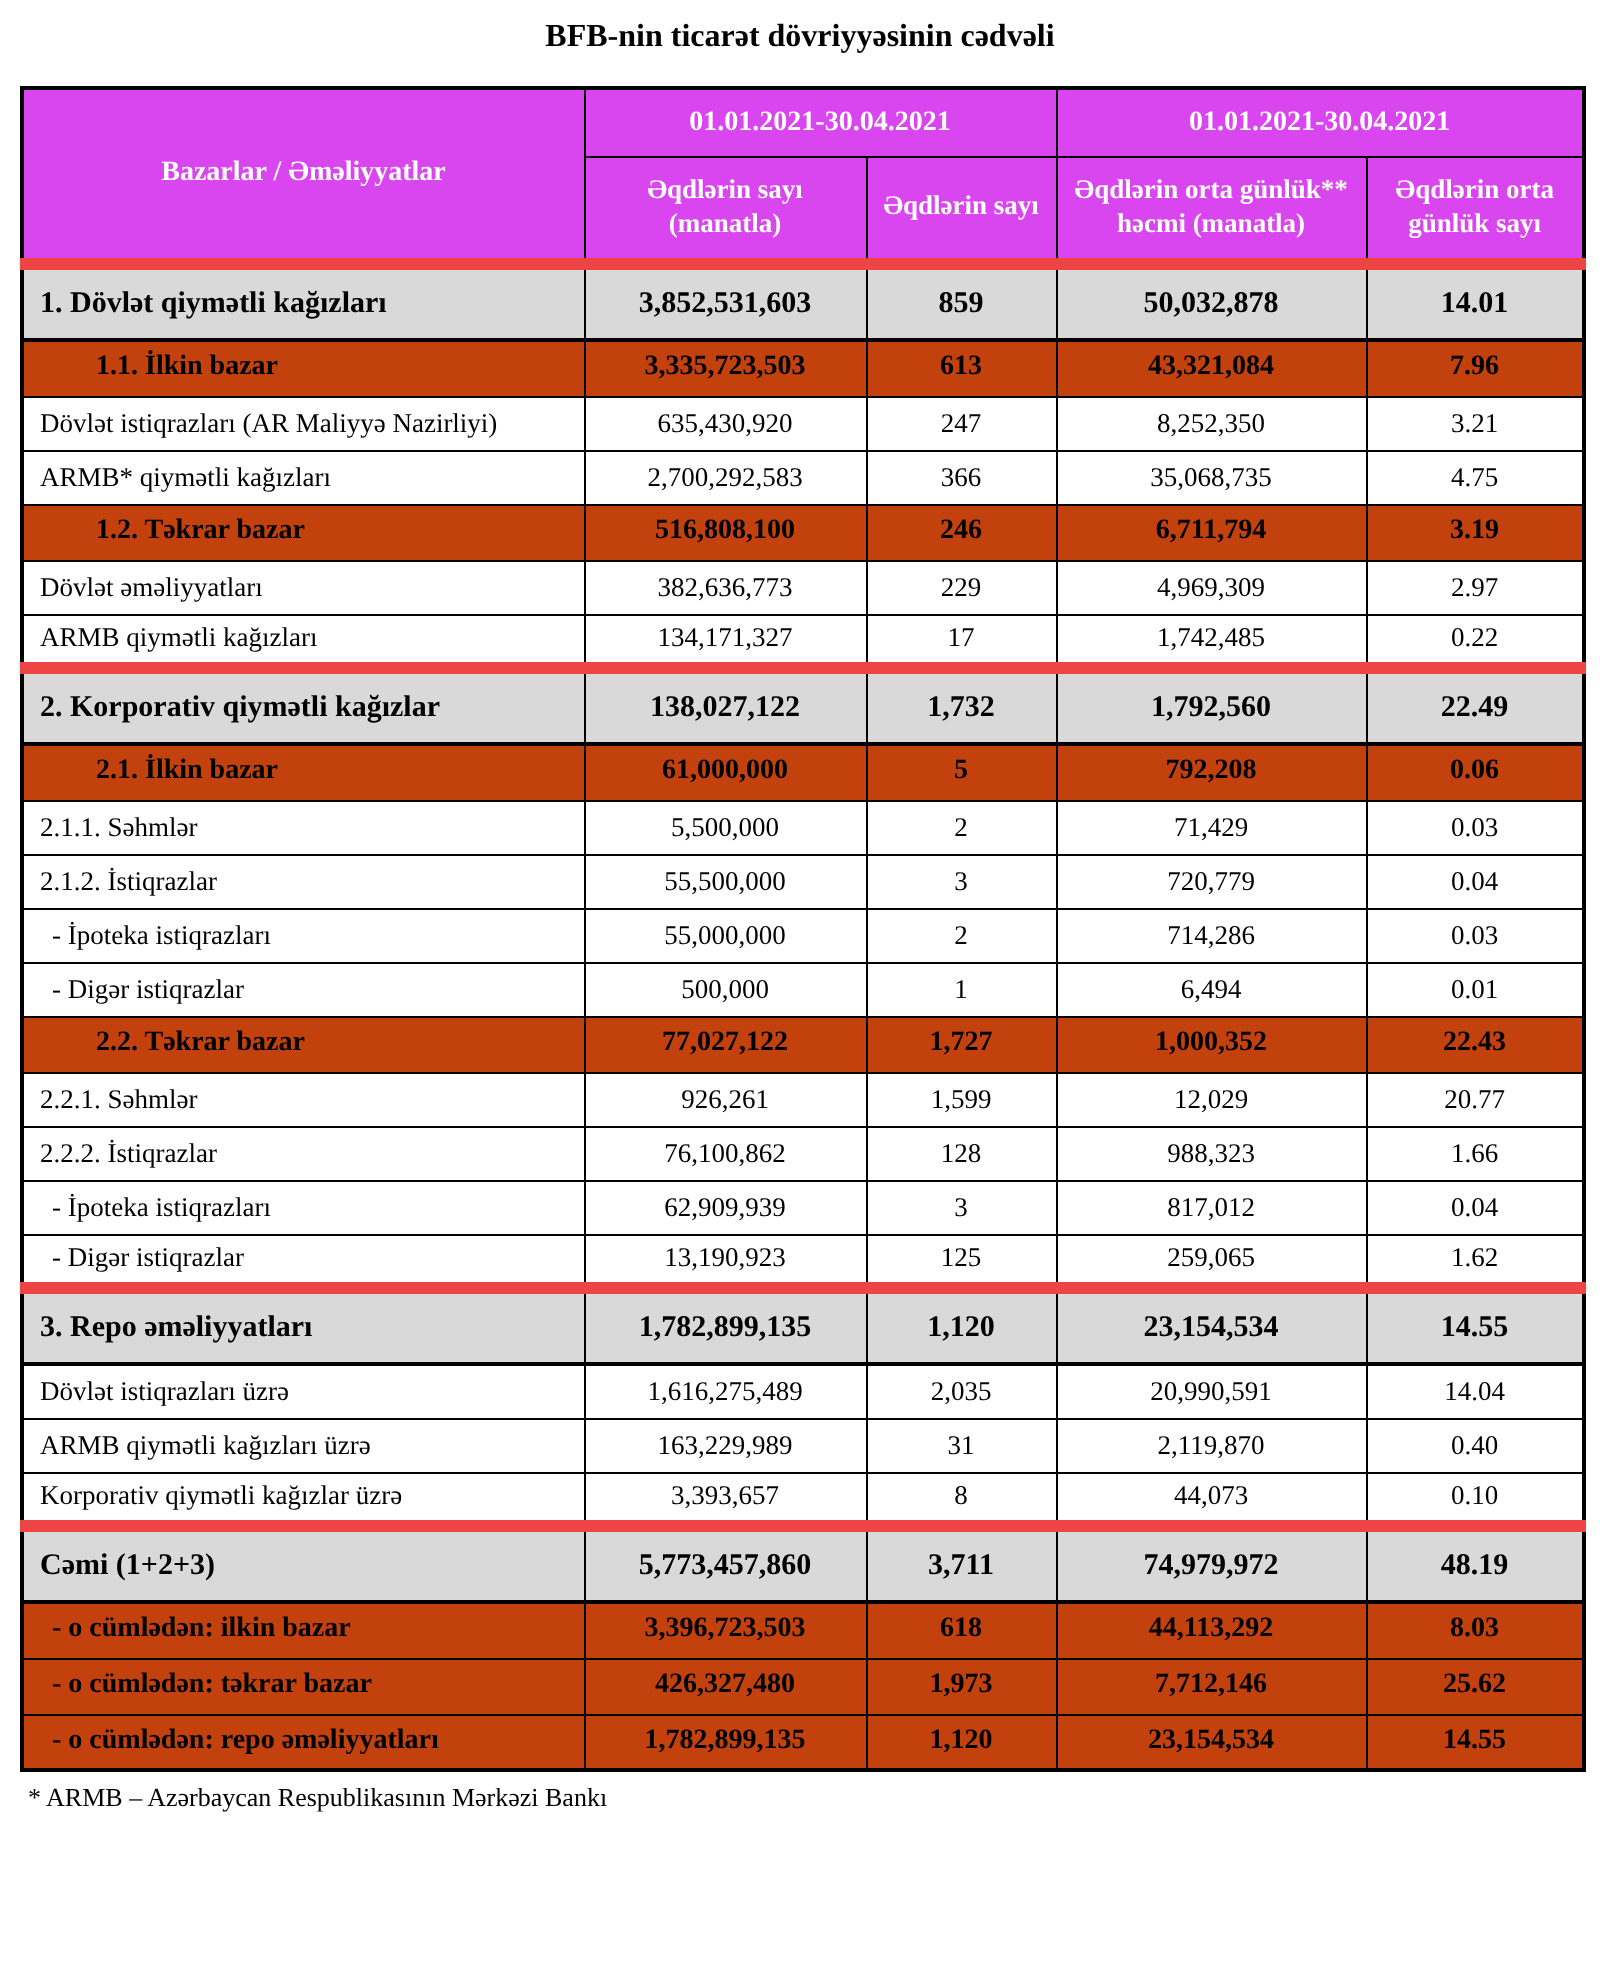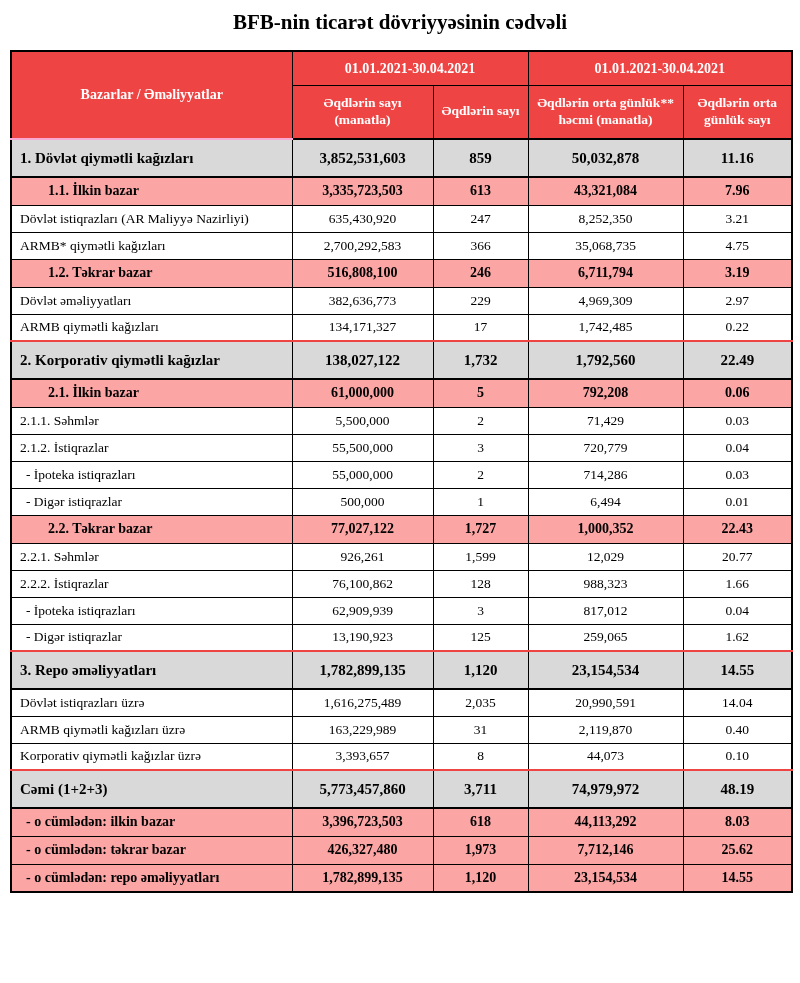--- a/index.html
+++ b/index.html
@@ -6,64 +6,64 @@
   body {
     margin: 0;
     padding: 0;
     width: 800px;
     background: #ffffff;
     color: #000000;
     font-family: "Liberation Serif", serif;
   }
   .page { width: 800px; padding-top: 8px; }
   .title {
-    font-size: 21px;
+    font-size: 16px;
     font-weight: bold;
     text-align: center;
     margin: 2px 0 15px 0;
   }
   table {
     border-collapse: collapse;
     table-layout: fixed;
     width: 781px;
     margin-left: 10px;
     border: 2px solid #000;
   }
   th, td {
     border: 1px solid #000;
     overflow: hidden;
     vertical-align: middle;
   }
   thead th {
-    background: #ef4444;
+    background: #d946ef;
     color: #ffffff;
     font-weight: bold;
     text-align: center;
     padding: 3px 4px;
     line-height: 1.25;
   }
   th.period { height: 34px; font-size: 14px; }
   th.markets { font-size: 14px; }
   tr.subhead th { height: 54px; font-size: 13.5px; border-bottom: 2px solid #000; }
-  th.markets { border-bottom: 2px solid #f9a8d4; }
+  th.markets { border-bottom: 5px solid #f9a8d4; }
 
   tbody td { padding: 2px 4px; }
   tbody td.label { text-align: left; padding-left: 8px; }
   tbody td.num { text-align: center; }
 
   tr.section td {
     background: #d9d9d9;
     font-weight: bold;
     font-size: 15px;
     height: 38px;
-    border-top: 2px solid #ef4444;
+    border-top: 6px solid #ef4444;
     border-bottom: 2px solid #000;
   }
   tr.subsection td {
-    background: #fca5a5;
+    background: #c2410c;
     font-weight: bold;
     font-size: 14px;
     height: 28px;
   }
   tr.detail td {
     background: #ffffff;
     font-weight: normal;
     font-size: 13.5px;
     height: 27px;
   }
@@ -102,21 +102,21 @@
         <th>Əqdlərin orta günlük** həcmi (manatla)</th>
         <th>Əqdlərin orta günlük sayı</th>
       </tr>
     </thead>
     <tbody id="table-body">
         <tr class="section">
           <td class="label l0">1. Dövlət qiymətli kağızları</td>
           <td class="num">3,852,531,603</td>
           <td class="num">859</td>
           <td class="num">50,032,878</td>
-          <td class="num">11.16</td>
+          <td class="num">14.01</td>
         </tr>
         <tr class="subsection">
           <td class="label l1">1.1. İlkin bazar</td>
           <td class="num">3,335,723,503</td>
           <td class="num">613</td>
           <td class="num">43,321,084</td>
           <td class="num">7.96</td>
         </tr>
         <tr class="detail">
           <td class="label l0">Dövlət istiqrazları (AR Maliyyə Nazirliyi)</td>
@@ -283,14 +283,15 @@
           <td class="label ldash">-  o cümlədən: repo əməliyyatları</td>
           <td class="num">1,782,899,135</td>
           <td class="num">1,120</td>
           <td class="num">23,154,534</td>
           <td class="num">14.55</td>
         </tr>
       </tbody>
   </table>
 
   <div class="footnotes">
+    <div>* ARMB – Azərbaycan Respublikasının Mərkəzi Bankı</div>
   </div>
 </div>
 
 </body></html>

